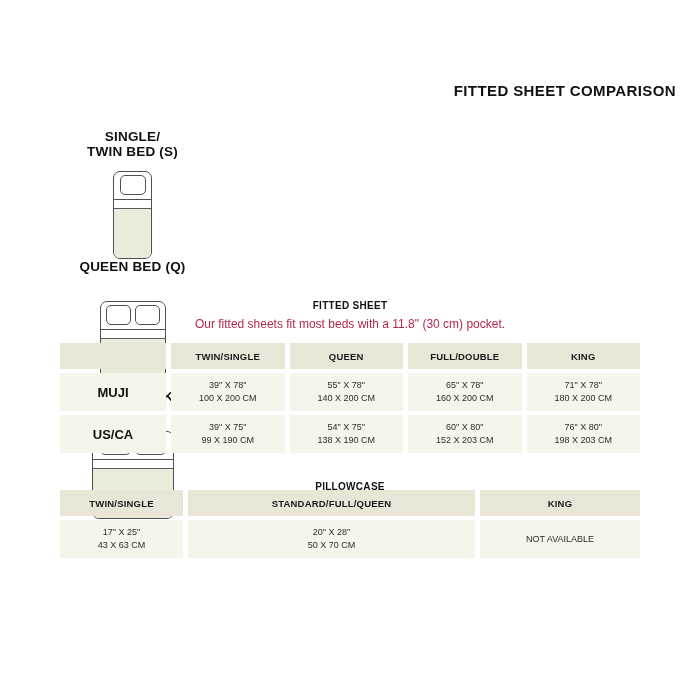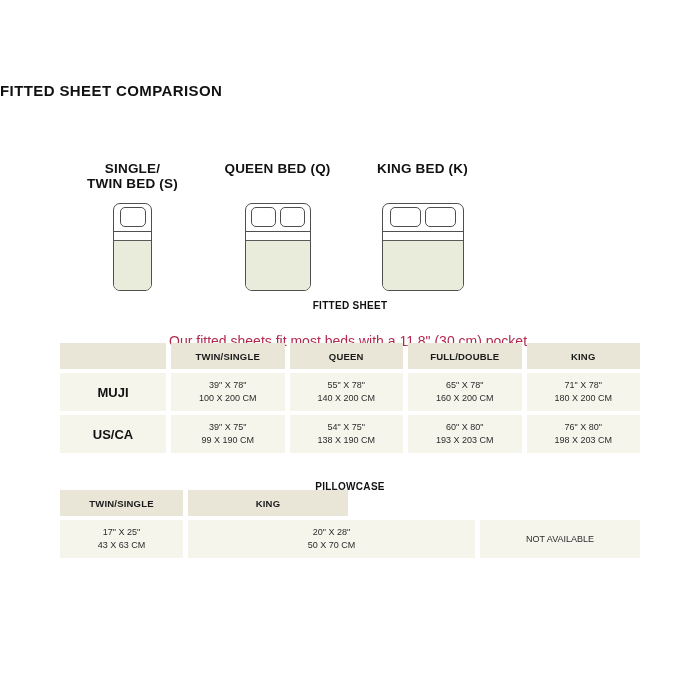--- a/index.html
+++ b/index.html
@@ -6,28 +6,28 @@
   body{
     width:700px;height:700px;background:#ffffff;
     font-family:"Liberation Sans","DejaVu Sans",sans-serif;
     color:#1c1c1c;position:relative;overflow:hidden;
     -webkit-font-smoothing:antialiased;
   }
   .canvas{position:absolute;top:0;left:0;width:700px;height:700px;background:#fff;}
 
   
   .main-title{
-    position:absolute;top:82px;left:0;width:676px;text-align:left;
+    position:absolute;top:82px;left:0;width:676px;text-align:right;
     font-size:15px;font-weight:bold;letter-spacing:.4px;color:#111;
   }
 
   
   .beds-section{
     position:absolute;top:129px;left:60px;width:580px;
-    display:flex;flex-direction:row;margin-top:32px;
+    display:flex;flex-direction:column;
   }
   .bed-col{width:145px;display:flex;flex-direction:column;align-items:center;}
   .bed-label{
     height:42px;text-align:center;font-size:13.5px;font-weight:bold;
     line-height:15px;color:#111;letter-spacing:.2px;
   }
   .bed{
     border:1.6px solid #4f4f4f;border-radius:7px;background:#fff;
     height:88px;display:flex;flex-direction:column;overflow:hidden;
     box-sizing:border-box;
@@ -49,22 +49,22 @@
   .bed-king{width:82px;}    .bed-king .pillow{width:31px;}
 
   
   .section-heading{
     position:absolute;left:0;width:700px;text-align:center;
     font-size:10px;font-weight:bold;letter-spacing:.3px;color:#111;
   }
   .fitted-heading{top:300px;}
   .pillow-heading{top:481px;}
   .fitted-note{
-    position:absolute;top:333px;left:0;width:700px;text-align:center;
-    font-size:14px;color:#b2294d;
+    position:absolute;top:317px;left:0;width:700px;text-align:center;
+    font-size:12px;color:#b2294d;
   }
 
   
   .tbl{position:absolute;left:60px;width:580px;}
   .tbl-fitted{top:343px;}
   .tbl-pillow{top:490px;}
   .trow{display:flex;gap:5px;margin-bottom:4px;}
   .tcell{
     background:#f6f5ec;display:flex;flex-direction:column;
     align-items:center;justify-content:center;box-sizing:border-box;
@@ -170,34 +170,35 @@
       <div class="tcell col-data">
         <span class="dim-line">39" X 75"</span>
         <span class="dim-line">99 X 190 CM</span>
       </div>
       <div class="tcell col-data">
         <span class="dim-line">54" X 75"</span>
         <span class="dim-line">138 X 190 CM</span>
       </div>
       <div class="tcell col-data">
         <span class="dim-line">60" X 80"</span>
-        <span class="dim-line">193 X 203 CM</span>
+        <span class="dim-line">152 X 203 CM</span>
       </div>
       <div class="tcell col-data">
         <span class="dim-line">76" X 80"</span>
         <span class="dim-line">198 X 203 CM</span>
       </div>
     </div>
   </div>
 
   <div class="section-heading pillow-heading">PILLOWCASE</div>
 
   <div class="tbl tbl-pillow">
     <div class="trow thead">
       <div class="tcell col-a">TWIN/SINGLE</div>
+      <div class="tcell col-b">STANDARD/FULL/QUEEN</div>
       <div class="tcell col-c">KING</div>
     </div>
     <div class="trow tdata">
       <div class="tcell col-a">
         <span class="dim-line">17" X 25"</span>
         <span class="dim-line">43 X 63 CM</span>
       </div>
       <div class="tcell col-b">
         <span class="dim-line">20" X 28"</span>
         <span class="dim-line">50 X 70 CM</span>

